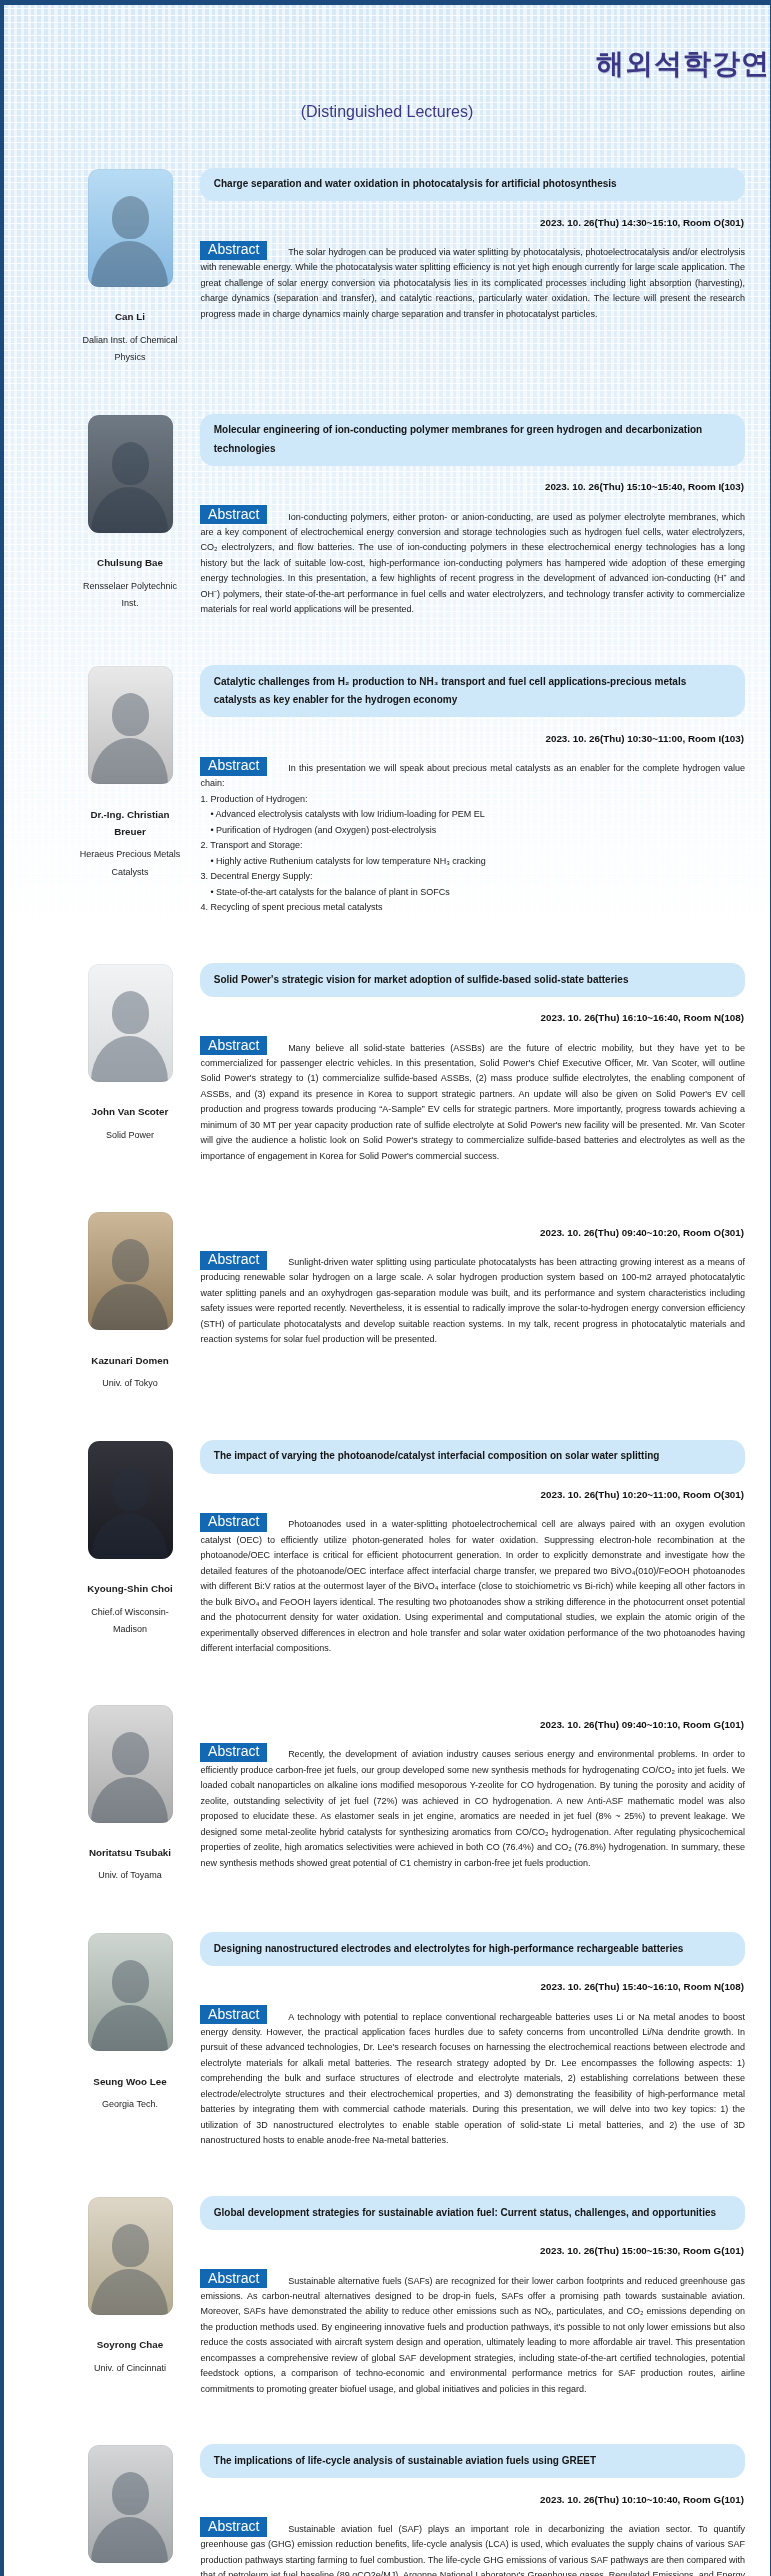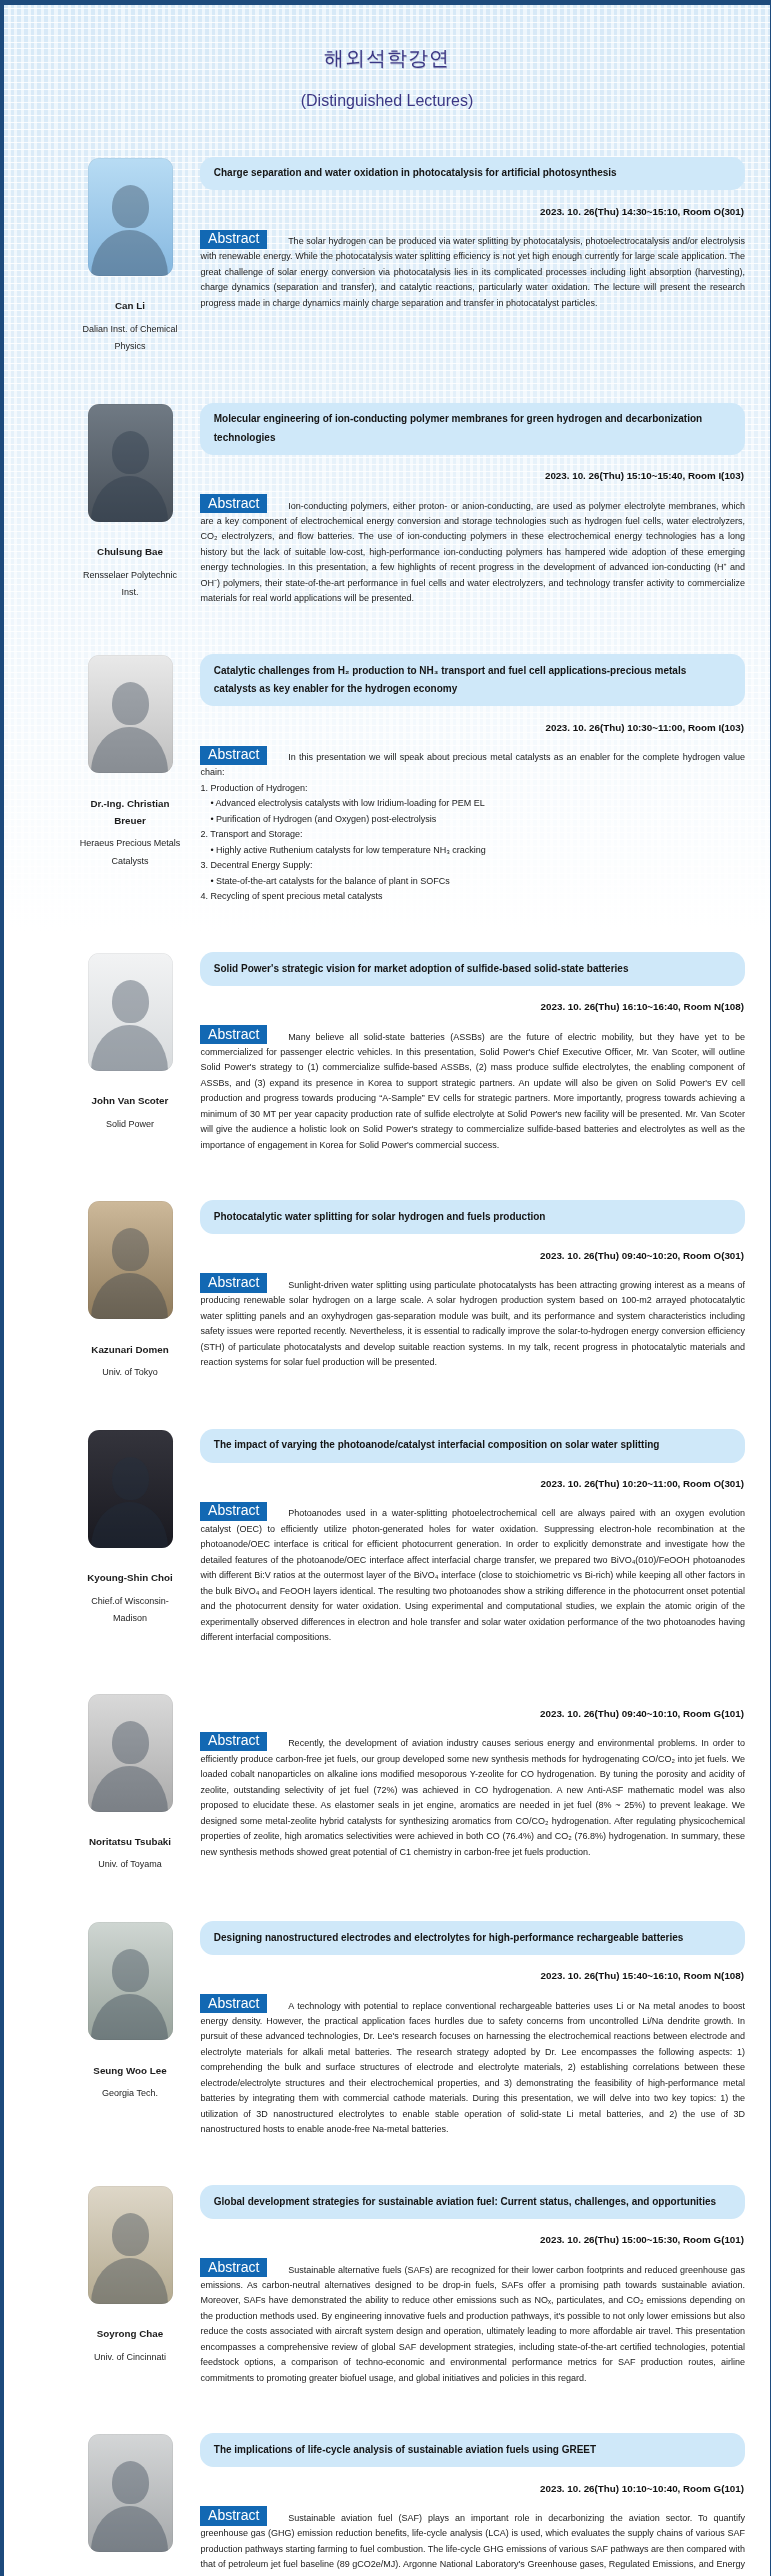--- a/index.html
+++ b/index.html
@@ -18,22 +18,23 @@
     border-right:2.6px solid var(--border-color);
     border-bottom:2.6px solid var(--border-color);
     background-color:#ffffff;
     background-image:
       linear-gradient(180deg, rgba(255,255,255,0) 0px, rgba(255,255,255,0.25) 335px, #ffffff 927px),
       repeating-linear-gradient(0deg, rgba(255,255,255,0.85) 0 1px, rgba(255,255,255,0) 1px 6.7px),
       repeating-linear-gradient(90deg, #d7e9f7 0 3.6px, #eef6fc 3.6px 6.7px);
   }
   .header{ text-align:center; padding-top:40px; margin-bottom:47px;}
   .header .title{
-    font-size:20px; font-weight:normal; color:var(--header-color); letter-spacing:1px;
+    font-size:28px; font-weight:bold; color:var(--header-color); letter-spacing:1px;
     text-shadow:0.5px 0.5px 0 rgba(120,120,160,0.35);
+    text-align:right;
   }
   .header .subtitle{ margin-top:19.6px; font-size:16px; color:var(--header-color); font-weight:normal;}
   .card{ display:flex; gap:14.4px; margin:0 25px 47px 70px; }
   .left{ flex:0 0 112px; text-align:center; }
   .photo{
     width:85px; height:118px; margin:1px auto 0; border-radius:11.3px; position:relative; overflow:hidden;
     box-shadow:0 0 0 0.5px rgba(0,0,0,0.08) inset;
   }
   .photo::before{ 
     content:""; position:absolute; left:50%; top:27px; width:37px; height:43px; margin-left:-18.5px;
@@ -138,21 +139,20 @@
     </div>
   </section>
 
   <section class="card">
     <div class="left">
       <div class="photo p5"></div>
       <div class="sp-name">Kazunari Domen</div>
       <div class="sp-aff">Univ. of Tokyo</div>
     </div>
     <div class="right">
-      <div class="titlebar"><span>Photocatalytic water splitting for solar hydrogen and fuels production</span></div>
       <div class="datetime">2023. 10. 26(Thu) 09:40~10:20, Room O(301)</div>
       <p class="abstract"><span class="badge">Abstract</span><span class="abs-text">Sunlight-driven water splitting using particulate photocatalysts has been attracting growing interest as a means of producing renewable solar hydrogen on a large scale. A solar hydrogen production system based on 100-m2 arrayed photocatalytic water splitting panels and an oxyhydrogen gas-separation module was built, and its performance and system characteristics including safety issues were reported recently. Nevertheless, it is essential to radically improve the solar-to-hydrogen energy conversion efficiency (STH) of particulate photocatalysts and develop suitable reaction systems. In my talk, recent progress in photocatalytic materials and reaction systems for solar fuel production will be presented.</span></p>
     </div>
   </section>
 
   <section class="card">
     <div class="left">
       <div class="photo p6"></div>
       <div class="sp-name">Kyoung-Shin Choi</div>
       <div class="sp-aff">Chief.of Wisconsin-Madison</div>

